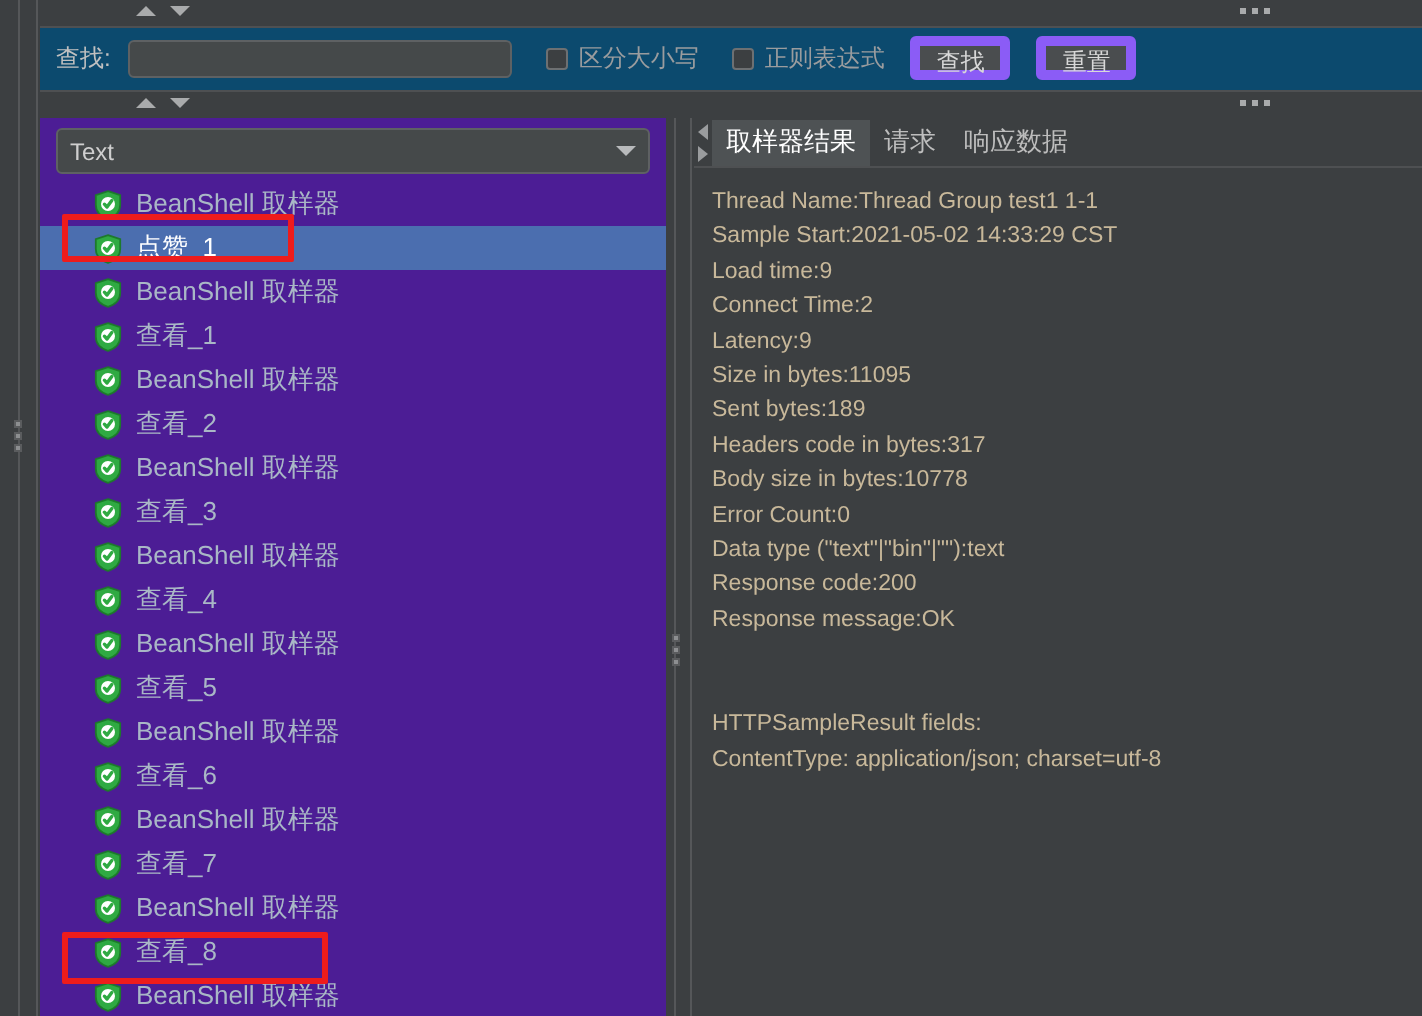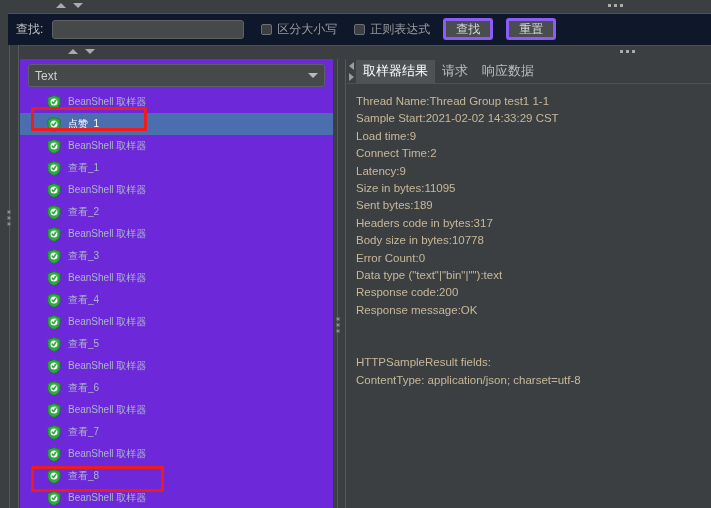--- a/index.html
+++ b/index.html
@@ -52,23 +52,23 @@
     display: block;
     width: 4px; height: 4px;
     background: #8d8f91;
     border: 1px solid #5a5c5e;
     box-sizing: border-box;
   }
 
   
   .top-panel {
     position: absolute;
-    left: 8px; right: 0; top: 0;
+    left: 20px; right: 0; top: 0;
     height: 45px;
-    background: #0f172a;
+    background: #0c4a6e;
   }
   .mini-bar {
     position: relative;
     height: 13px;
     border-bottom: 1px solid #4e5052;
     background: #3c3f41;
   }
   .mini-bar .sorters {
     position: absolute;
     left: 48px;
@@ -140,21 +140,21 @@
     display: inline-block;
   }
   .chk-label {
     font-size: 12px;
     color: #9a9c9e;
   }
   .btn {
     height: 22px;
     min-width: 50px;
     background: #4a4d4f;
-    border: 3px solid #8b5cf6;
+    border: 5px solid #8b5cf6;
     border-radius: 3px;
     color: #d8d8d8;
     font-size: 12px;
     font-family: "Liberation Sans", sans-serif;
     margin-left: 13px;
     padding: 0 8px;
     cursor: pointer;
   }
 
   
@@ -181,21 +181,21 @@
     position: absolute;
     left: 20px; right: 0;
     top: 59px; bottom: 0;
     display: flex;
   }
 
   
   .tree-col {
     position: relative;
     width: 313px;
-    background: #6d28d9;
+    background: #4c1d95;
     display: flex;
     flex-direction: column;
   }
   .combo {
     margin: 5px 8px 2px 8px;
     height: 23px;
     background: #45494a;
     border: 1px solid #5e6163;
     border-radius: 3px;
     display: flex;
@@ -233,21 +233,21 @@
     background: #4b6eaf;
   }
   .shield {
     width: 14px; height: 15px;
     margin-right: 7px;
     flex: none;
     position: relative;
   }
   .shield svg { display:block; }
   .tree-label {
-    font-size: 10px;
+    font-size: 13px;
     color: #a9b7c6;
     white-space: nowrap;
     text-align: right;
   }
   .tree-row.sel .tree-label { color: #ffffff; }
 
   
   .vsplit {
     width: 14px;
     position: relative;
@@ -619,21 +619,21 @@
           <span class="nt right"></span>
         </div>
         <div id="tabs-host" style="display:flex;align-items:flex-start;">
             <div class="tab active">取样器结果</div>
             <div class="tab">请求</div>
             <div class="tab">响应数据</div>
           </div>
       </div>
       <div class="results" id="results-body">
           <div class="res-line">Thread Name:Thread Group test1 1-1</div>
-          <div class="res-line">Sample Start:2021-02-02 14:33:29 CST</div>
+          <div class="res-line">Sample Start:2021-05-02 14:33:29 CST</div>
           <div class="res-line">Load time:9</div>
           <div class="res-line">Connect Time:2</div>
           <div class="res-line">Latency:9</div>
           <div class="res-line">Size in bytes:11095</div>
           <div class="res-line">Sent bytes:189</div>
           <div class="res-line">Headers code in bytes:317</div>
           <div class="res-line">Body size in bytes:10778</div>
           <div class="res-line">Error Count:0</div>
           <div class="res-line">Data type ("text"|"bin"|""):text</div>
           <div class="res-line">Response code:200</div>

